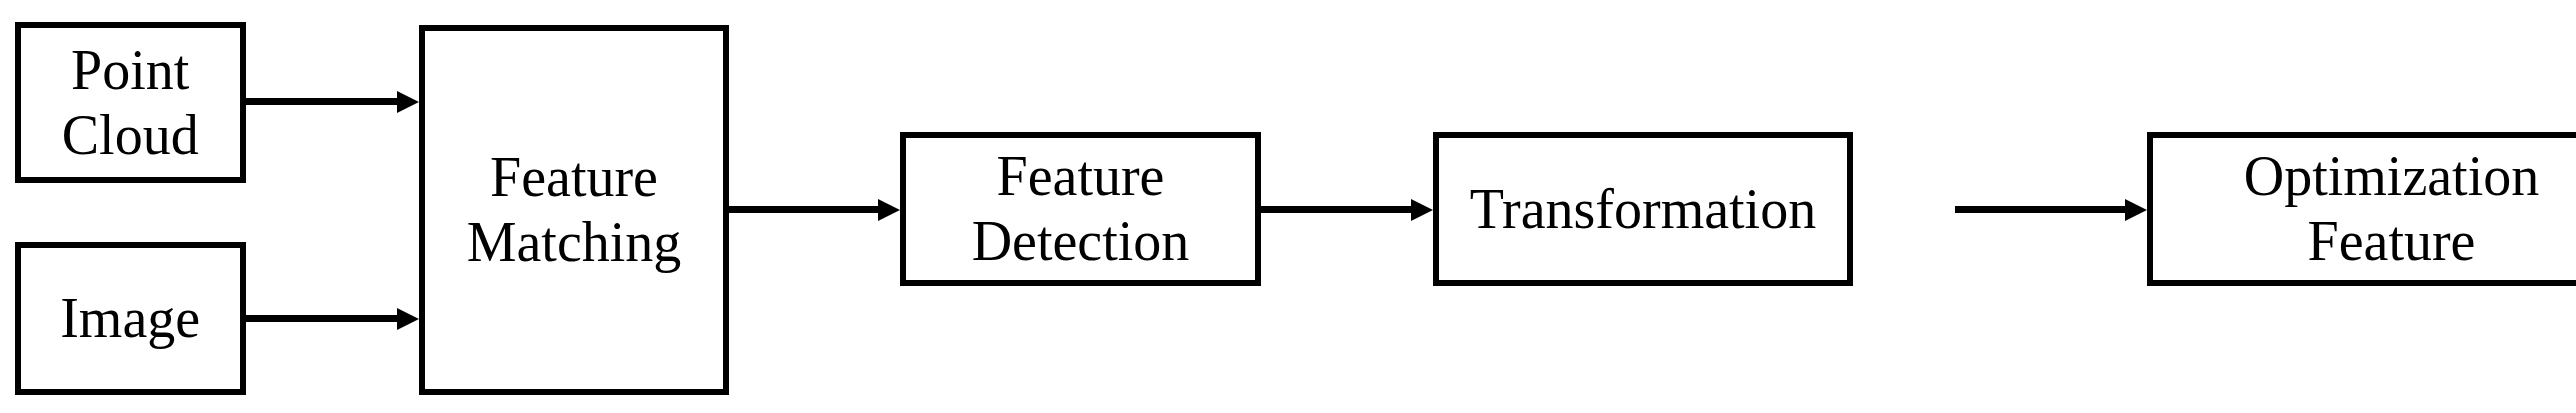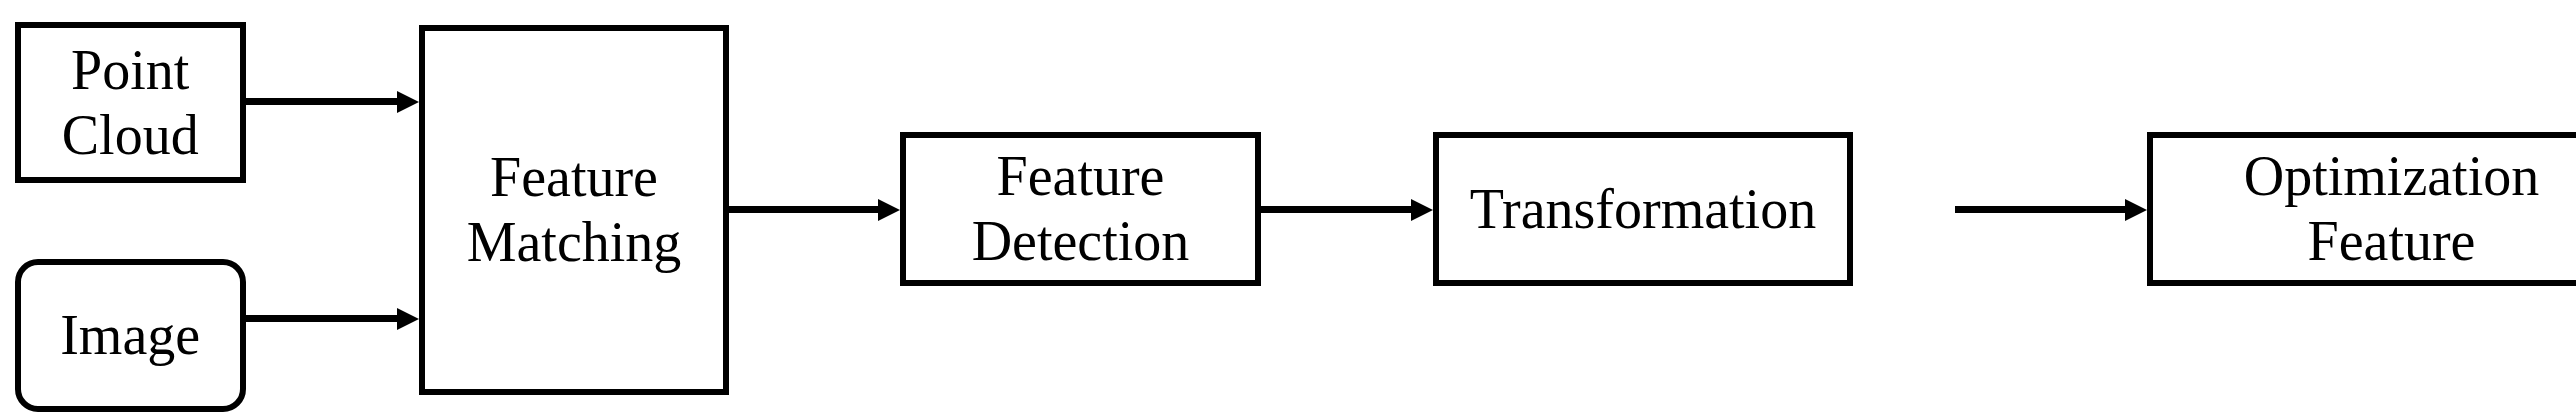--- a/index.html
+++ b/index.html
@@ -28,21 +28,21 @@
     text-align: center;
     font-size: 56px;
     line-height: 65px;
     white-space: nowrap;
   }
   .node .label-line {
     display: block;
   }
   
   .node-point-cloud        { left: 14.7px;   top: 22px;  width: 231px; height: 161px; }
-  .node-image              { left: 14.7px;   top: 259px; width: 231px; height: 153px; border-radius: 23px; }
+  .node-image              { left: 14.7px;   top: 242px; width: 231px; height: 153px; }
   .node-feature-detection  { left: 419px;  top: 24.5px;  width: 310px; height: 370px; }
   .node-feature-matching   { left: 900px; top: 132px; width: 361px; height: 154px; }
   .node-transformation     { left: 1433px; top: 132px; width: 420px; height: 154px; gap: 28px; }
   .node-optimization       { left: 2147px; top: 132px; width: 489px; height: 154px; justify-content: center; }
 
   
   .arrow {
     position: absolute;
     height: 23px;
     display: flex;

